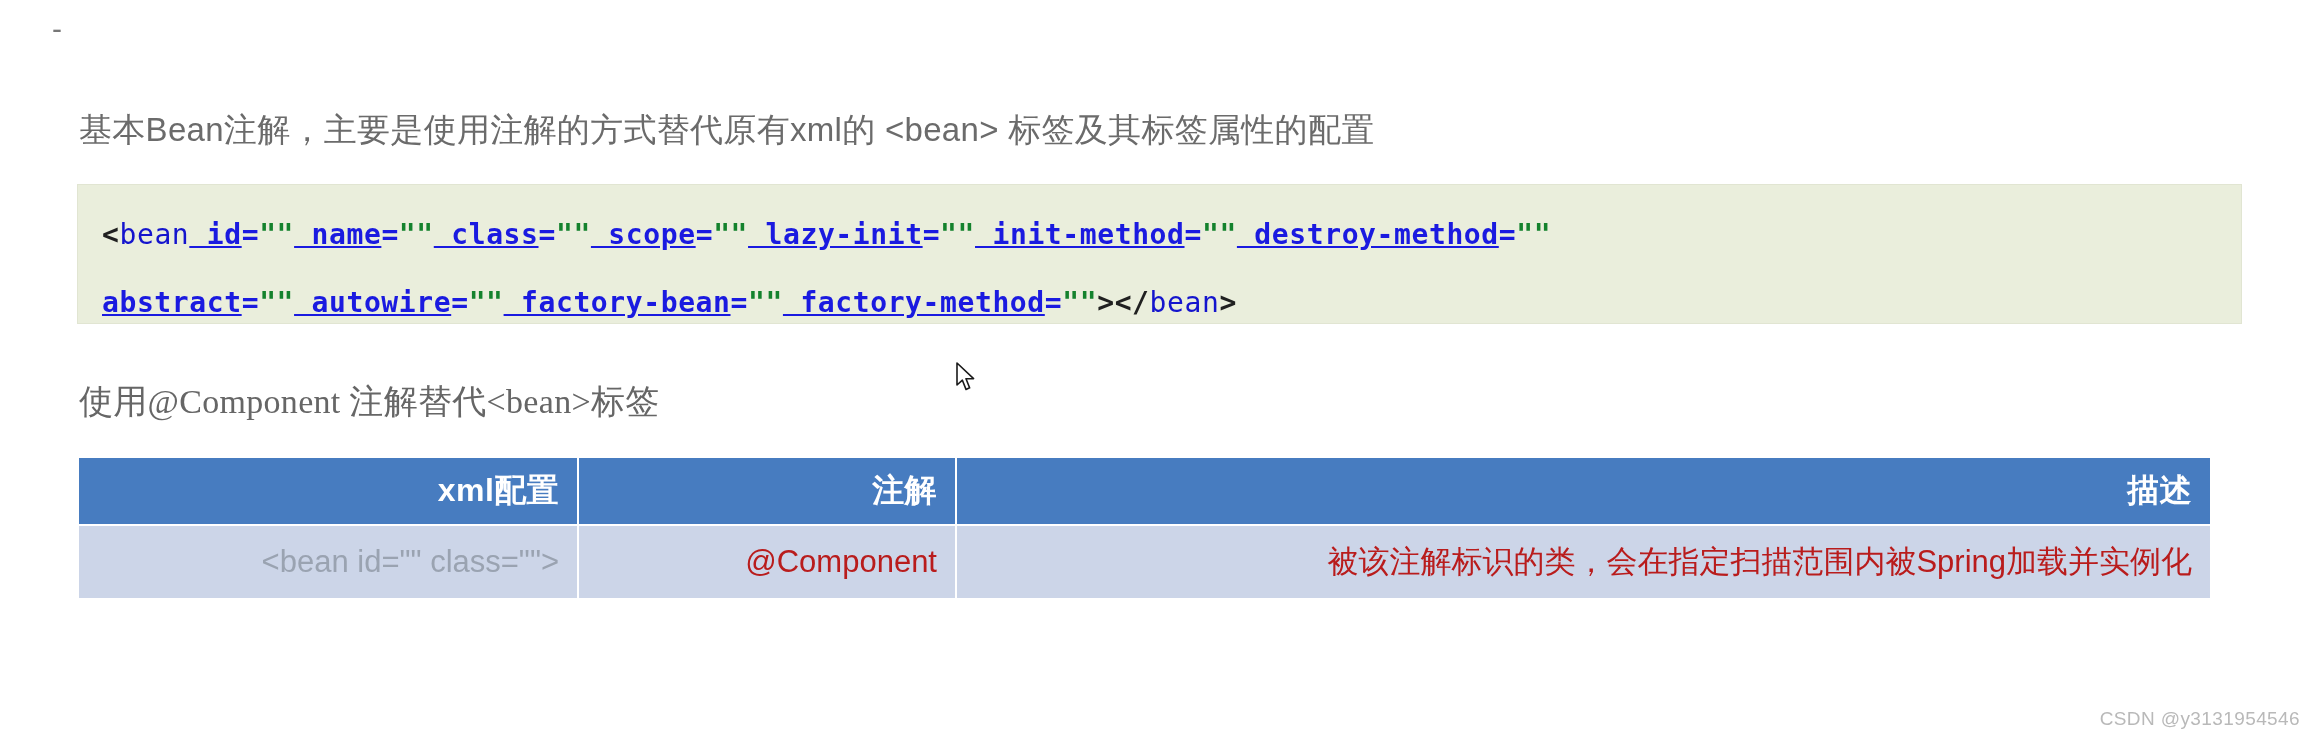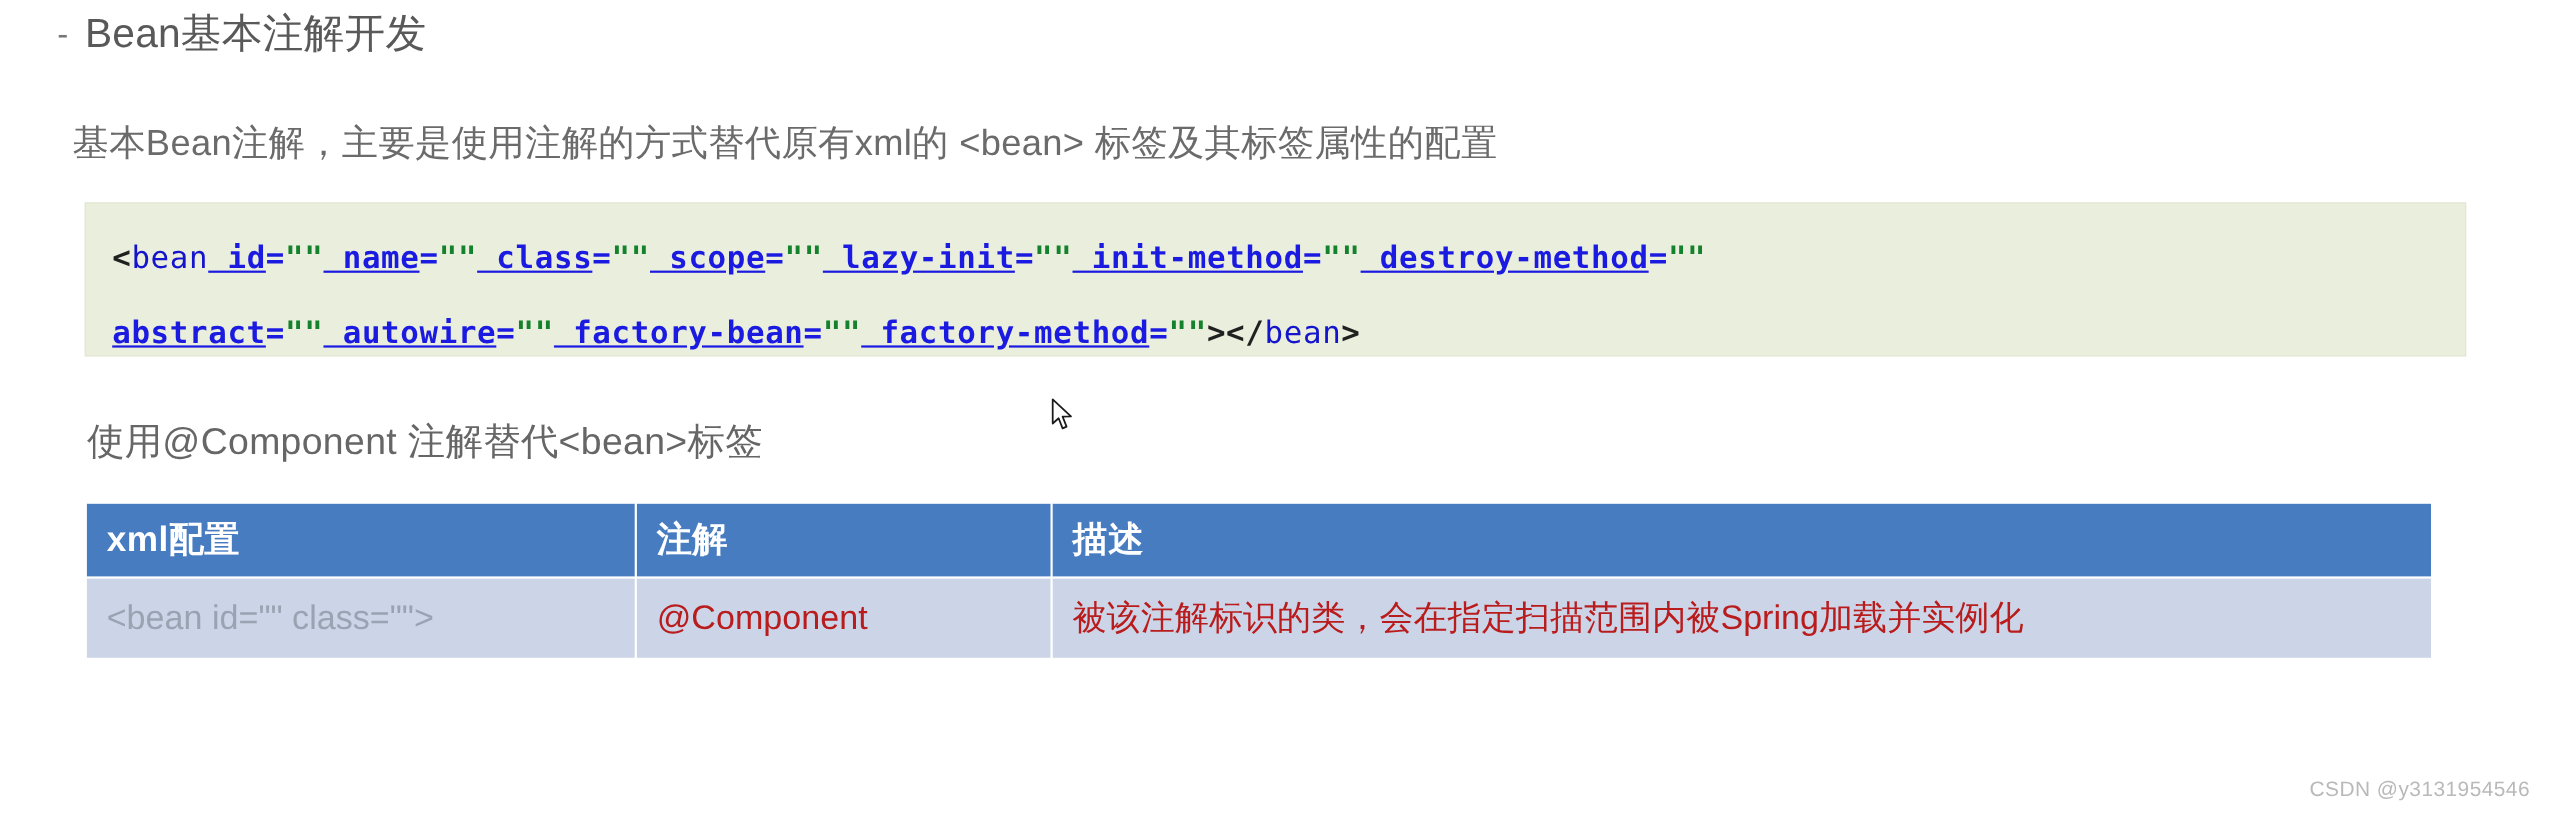--- a/index.html
+++ b/index.html
@@ -40,21 +40,21 @@
     color: #777777;
     font-size: 30px;
     margin-right: 15px;
     position: relative;
     top: -2px;
   }
 
   
   .intro-line {
     position: absolute;
-    left: 66px;
+    left: 79px;
     top: 108px;
     color: #6b6b6b;
     font-size: 33px;
     line-height: 44px;
     white-space: nowrap;
     letter-spacing: 0.3px;
   }
 
   
   .code-block {
@@ -86,35 +86,36 @@
   
   .sub-heading {
     position: absolute;
     left: 79px;
     top: 380px;
     color: #666666;
     font-size: 34px;
     line-height: 44px;
     white-space: nowrap;
     letter-spacing: 0.3px;
+    font-family: Liberation Serif, serif;
   }
 
   
   .data-table {
     position: absolute;
     left: 77px;
     top: 456px;
     width: 2133px;
     border-collapse: collapse;
     table-layout: fixed;
   }
   .data-table th,
   .data-table td {
     border: 2px solid #ffffff;
-    text-align: left;
+    text-align: right;
     vertical-align: middle;
     box-sizing: border-box;
   }
   .data-table thead th {
     background: #477cc0;
     color: #ffffff;
     font-size: 32px;
     font-weight: bold;
     height: 68px;
     padding: 0 18px;
@@ -157,21 +158,20 @@
     white-space: nowrap;
   }
 </style>
 </head>
 <body>
 
 <div class="page">
 
   <div class="doc-heading">
     <span class="dash">-</span>
-    <span>Bean基本注解开发</span>
   </div>
 
   <div class="intro-line">基本Bean注解，主要是使用注解的方式替代原有xml的 &lt;bean&gt; 标签及其标签属性的配置</div>
 
   <div class="code-block">
     <div class="code-line"><span class="tok-punct">&lt;</span><span class="tok-tag">bean</span><span class="tok-attr"> id</span><span class="tok-eq">=</span><span class="tok-str">""</span><span class="tok-attr"> name</span><span class="tok-eq">=</span><span class="tok-str">""</span><span class="tok-attr"> class</span><span class="tok-eq">=</span><span class="tok-str">""</span><span class="tok-attr"> scope</span><span class="tok-eq">=</span><span class="tok-str">""</span><span class="tok-attr"> lazy-init</span><span class="tok-eq">=</span><span class="tok-str">""</span><span class="tok-attr"> init-method</span><span class="tok-eq">=</span><span class="tok-str">""</span><span class="tok-attr"> destroy-method</span><span class="tok-eq">=</span><span class="tok-str">""</span></div>
     <div class="code-line"><span class="tok-attr">abstract</span><span class="tok-eq">=</span><span class="tok-str">""</span><span class="tok-attr"> autowire</span><span class="tok-eq">=</span><span class="tok-str">""</span><span class="tok-attr"> factory-bean</span><span class="tok-eq">=</span><span class="tok-str">""</span><span class="tok-attr"> factory-method</span><span class="tok-eq">=</span><span class="tok-str">""</span><span class="tok-punct">&gt;&lt;/</span><span class="tok-tag">bean</span><span class="tok-punct">&gt;</span></div>
   </div>
 
   <div class="sub-heading">使用@Component 注解替代&lt;bean&gt;标签</div>

